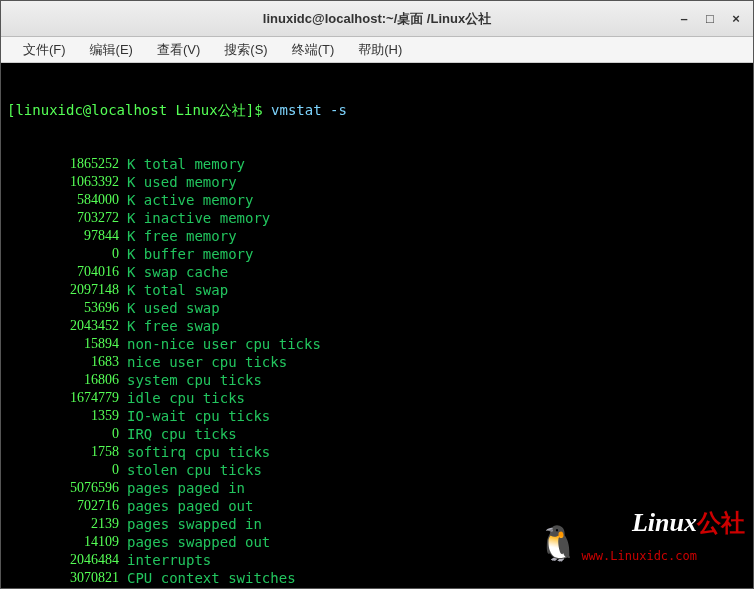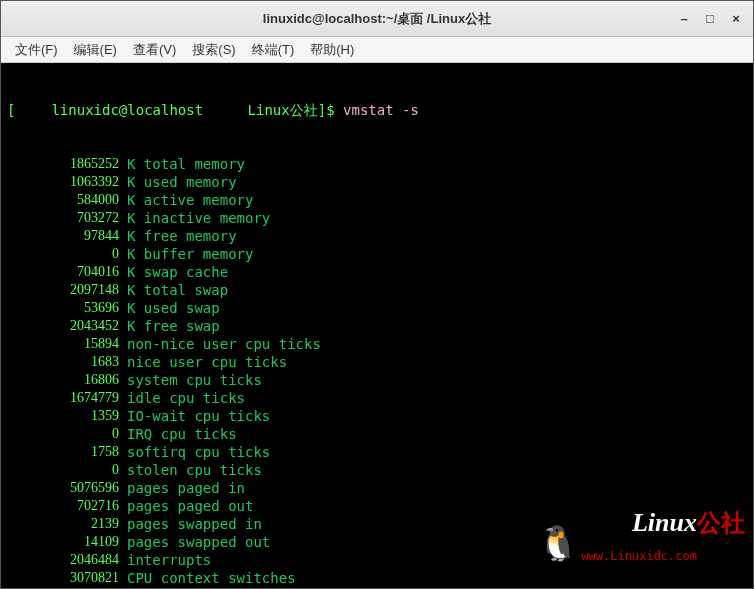--- a/index.html
+++ b/index.html
@@ -50,36 +50,37 @@
       display: flex;
       align-items: center;
       padding: 0 6px;
       border-bottom: 1px solid #ccc;
       font-size: 13px;
       color: #333;
     }
     .menu-item {
       padding: 2px 8px;
       cursor: pointer;
+      margin-left: 8px;
     }
     .terminal {
       background: #000;
       height: calc(589px - 28px - 26px - 2px);
       padding: 2px 6px;
       font-family: "DejaVu Sans Mono", "Courier New", monospace;
       font-size: 14px;
       line-height: 18px;
       color: #55ff55;
       position: relative;
       overflow: hidden;
       white-space: pre;
     }
     .prompt-bracket { color: #55ff55; }
-    .prompt-user { color: #55ff55; margin-left: 36px; }
-    .cmd { color: #f9a8d4; }
+    .prompt-user { color: #55ff55; }
+    .cmd { color: #7dd3fc; }
     .line { display: block; }
     .stat-row { display: flex; }
     .stat-val { width: 112px; text-align: right; color: #55ff55; font-family: Liberation Serif, serif; }
     .stat-desc { padding-left: 8px; color: #22c55e; }
     .watermark {
       position: absolute;
       right: 8px;
       bottom: 6px;
       display: flex;
       align-items: center;

